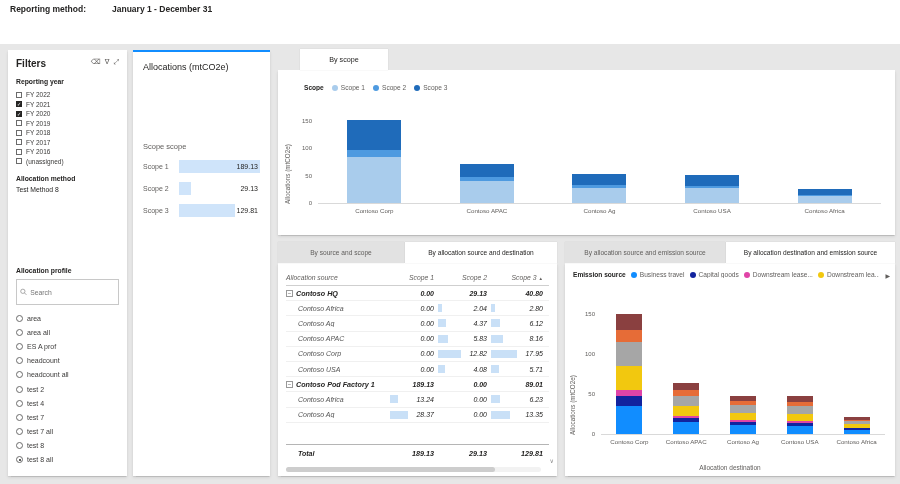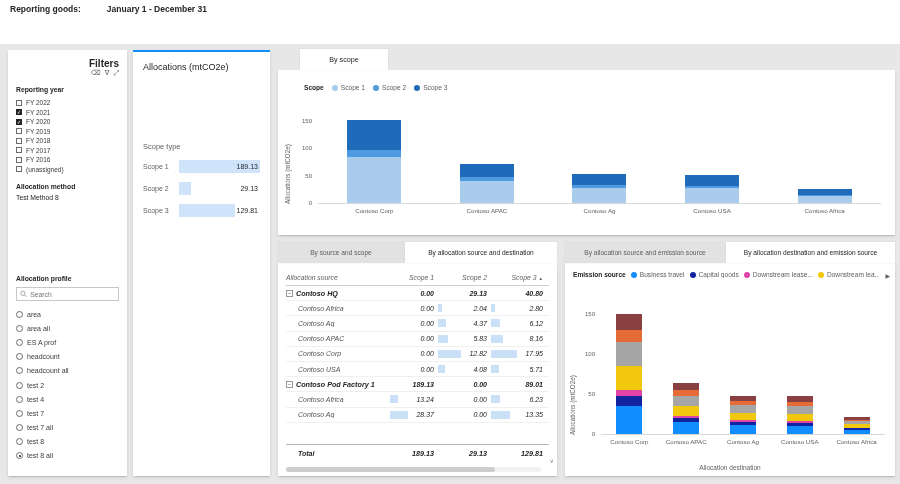--- a/index.html
+++ b/index.html
@@ -20,33 +20,33 @@
   .title-row { display:flex; align-items:baseline; padding:6px 0 0 10px; }
   .title { font-size:15px; font-weight:bold; }
   .title-suffix { font-size:11px; margin-left:4px; }
   .badge { font-size:6.5px; color:#605E5C; background:#ededed; border-radius:2px; padding:2px 5px; margin-left:8px; }
   .period-row { display:flex; align-items:baseline; padding:4px 0 0 10px; }
   .period-label { font-size:8.5px; font-weight:bold; }
   .period-value { font-size:8.5px; font-weight:600; margin-left:26px; }
 
   
   .filters-card { left:8px; top:50px; width:119px; height:426px; padding:8px 8px; }
-  .filters-header { display:flex; justify-content:space-between; align-items:flex-end;flex-direction:column; }
+  .filters-header { display:flex; justify-content:space-between; align-items:flex-start; }
   .filters-title { font-size:10px; font-weight:bold; }
   .ficons { display:flex; gap:4px; font-size:7px; color:#605E5C; }
   .ficons span { cursor:pointer; }
   .fsection { font-size:6.8px; font-weight:bold; margin-top:9px; color:#252423; }
   .fvalue { font-size:6.8px; margin-top:4px; color:#252423; }
   .fitem { display:flex; align-items:center; height:9.5px; gap:4px; }
   #year-list { margin-top:5px; }
   .cb { width:6px; height:6px; border:1px solid #6b6b6b; background:#fff; font-size:5px; line-height:5px; text-align:center; color:#fff; flex:0 0 auto; }
   .cb.on { background:#252423; border-color:#252423; }
   .flabel { font-size:6.5px; color:#3b3a39; white-space:nowrap; }
   .profile-section { margin-top:74px; }
-  .searchbox { margin-top:5px; height:14px; border:1px solid #c8c8c8; display:flex; align-items:center; padding:0 3px; gap:3px; background:#fff; }
+  .searchbox { margin-top:5px; height:14px; border:1px solid #c8c8c8; display:flex; align-items:center; padding:12px 3px; gap:3px; background:#fff; }
   .searchbox input { border:0; outline:0; width:100%; font-size:6.8px; color:#444; background:transparent; font-family:"Liberation Sans", sans-serif; }
   #profile-list { margin-top:6px; }
   .ritem { display:flex; align-items:center; height:14.2px; gap:4px; }
   .rb { width:7px; height:7px; border:1px solid #6b6b6b; border-radius:50%; position:relative; flex:0 0 auto; background:#fff; }
   .rb.on::after { content:""; position:absolute; left:1.5px; top:1.5px; right:1.5px; bottom:1.5px; border-radius:50%; background:#252423; }
   .rlabel { font-size:7px; color:#3b3a39; white-space:nowrap; }
 
   
   .kpi-card { left:133px; top:50px; width:137px; height:426px; padding:10px; border-top:2px solid #118DFF; }
   .kpi-title { font-size:9px; color:#252423; }
@@ -112,21 +112,21 @@
   .t-total .tval { font-weight:bold; font-size:7.2px; }
   .hscroll { position:absolute; left:8px; right:16px; bottom:4px; height:5px; background:#f2f2f2; border-radius:3px; cursor:pointer; }
   .hthumb { width:82%; height:100%; background:#cdcdcd; border-radius:3px; }
   .vscroll-arrow { position:absolute; right:3px; bottom:12px; font-size:6px; color:#888; cursor:pointer; }
 </style>
 </head>
 <body>
 
 <div class="header">
   <div class="period-row">
-    <span class="period-label">Reporting goods:</span>
+    <span class="period-label">Reporting method:</span>
     <span class="period-value">January 1 - December 31</span>
   </div>
 </div>
 
 <div class="card filters-card">
   <div class="filters-header">
     <span class="filters-title">Filters</span>
     <span class="ficons">
       <span>⌫</span>
       <span>∇</span>
@@ -221,21 +221,21 @@
       </div>
       <div class="ritem">
         <span class="rb on"></span>
         <span class="rlabel">test 8 all</span>
       </div>
     </div>
 </div>
 
 <div class="card kpi-card">
   <div class="kpi-title">Allocations (mtCO2e)</div>
-  <div class="kpi-section">Scope type</div>
+  <div class="kpi-section">Scope scope</div>
   <div id="kpi-rows">
       <div class="krow">
         <span class="klab">Scope 1</span>
         <span class="kzone">
           <span class="kbar" style="width: 100%;"></span>
           <span class="kval">189.13</span>
         </span>
       </div>
       <div class="krow">
         <span class="klab">Scope 2</span>

